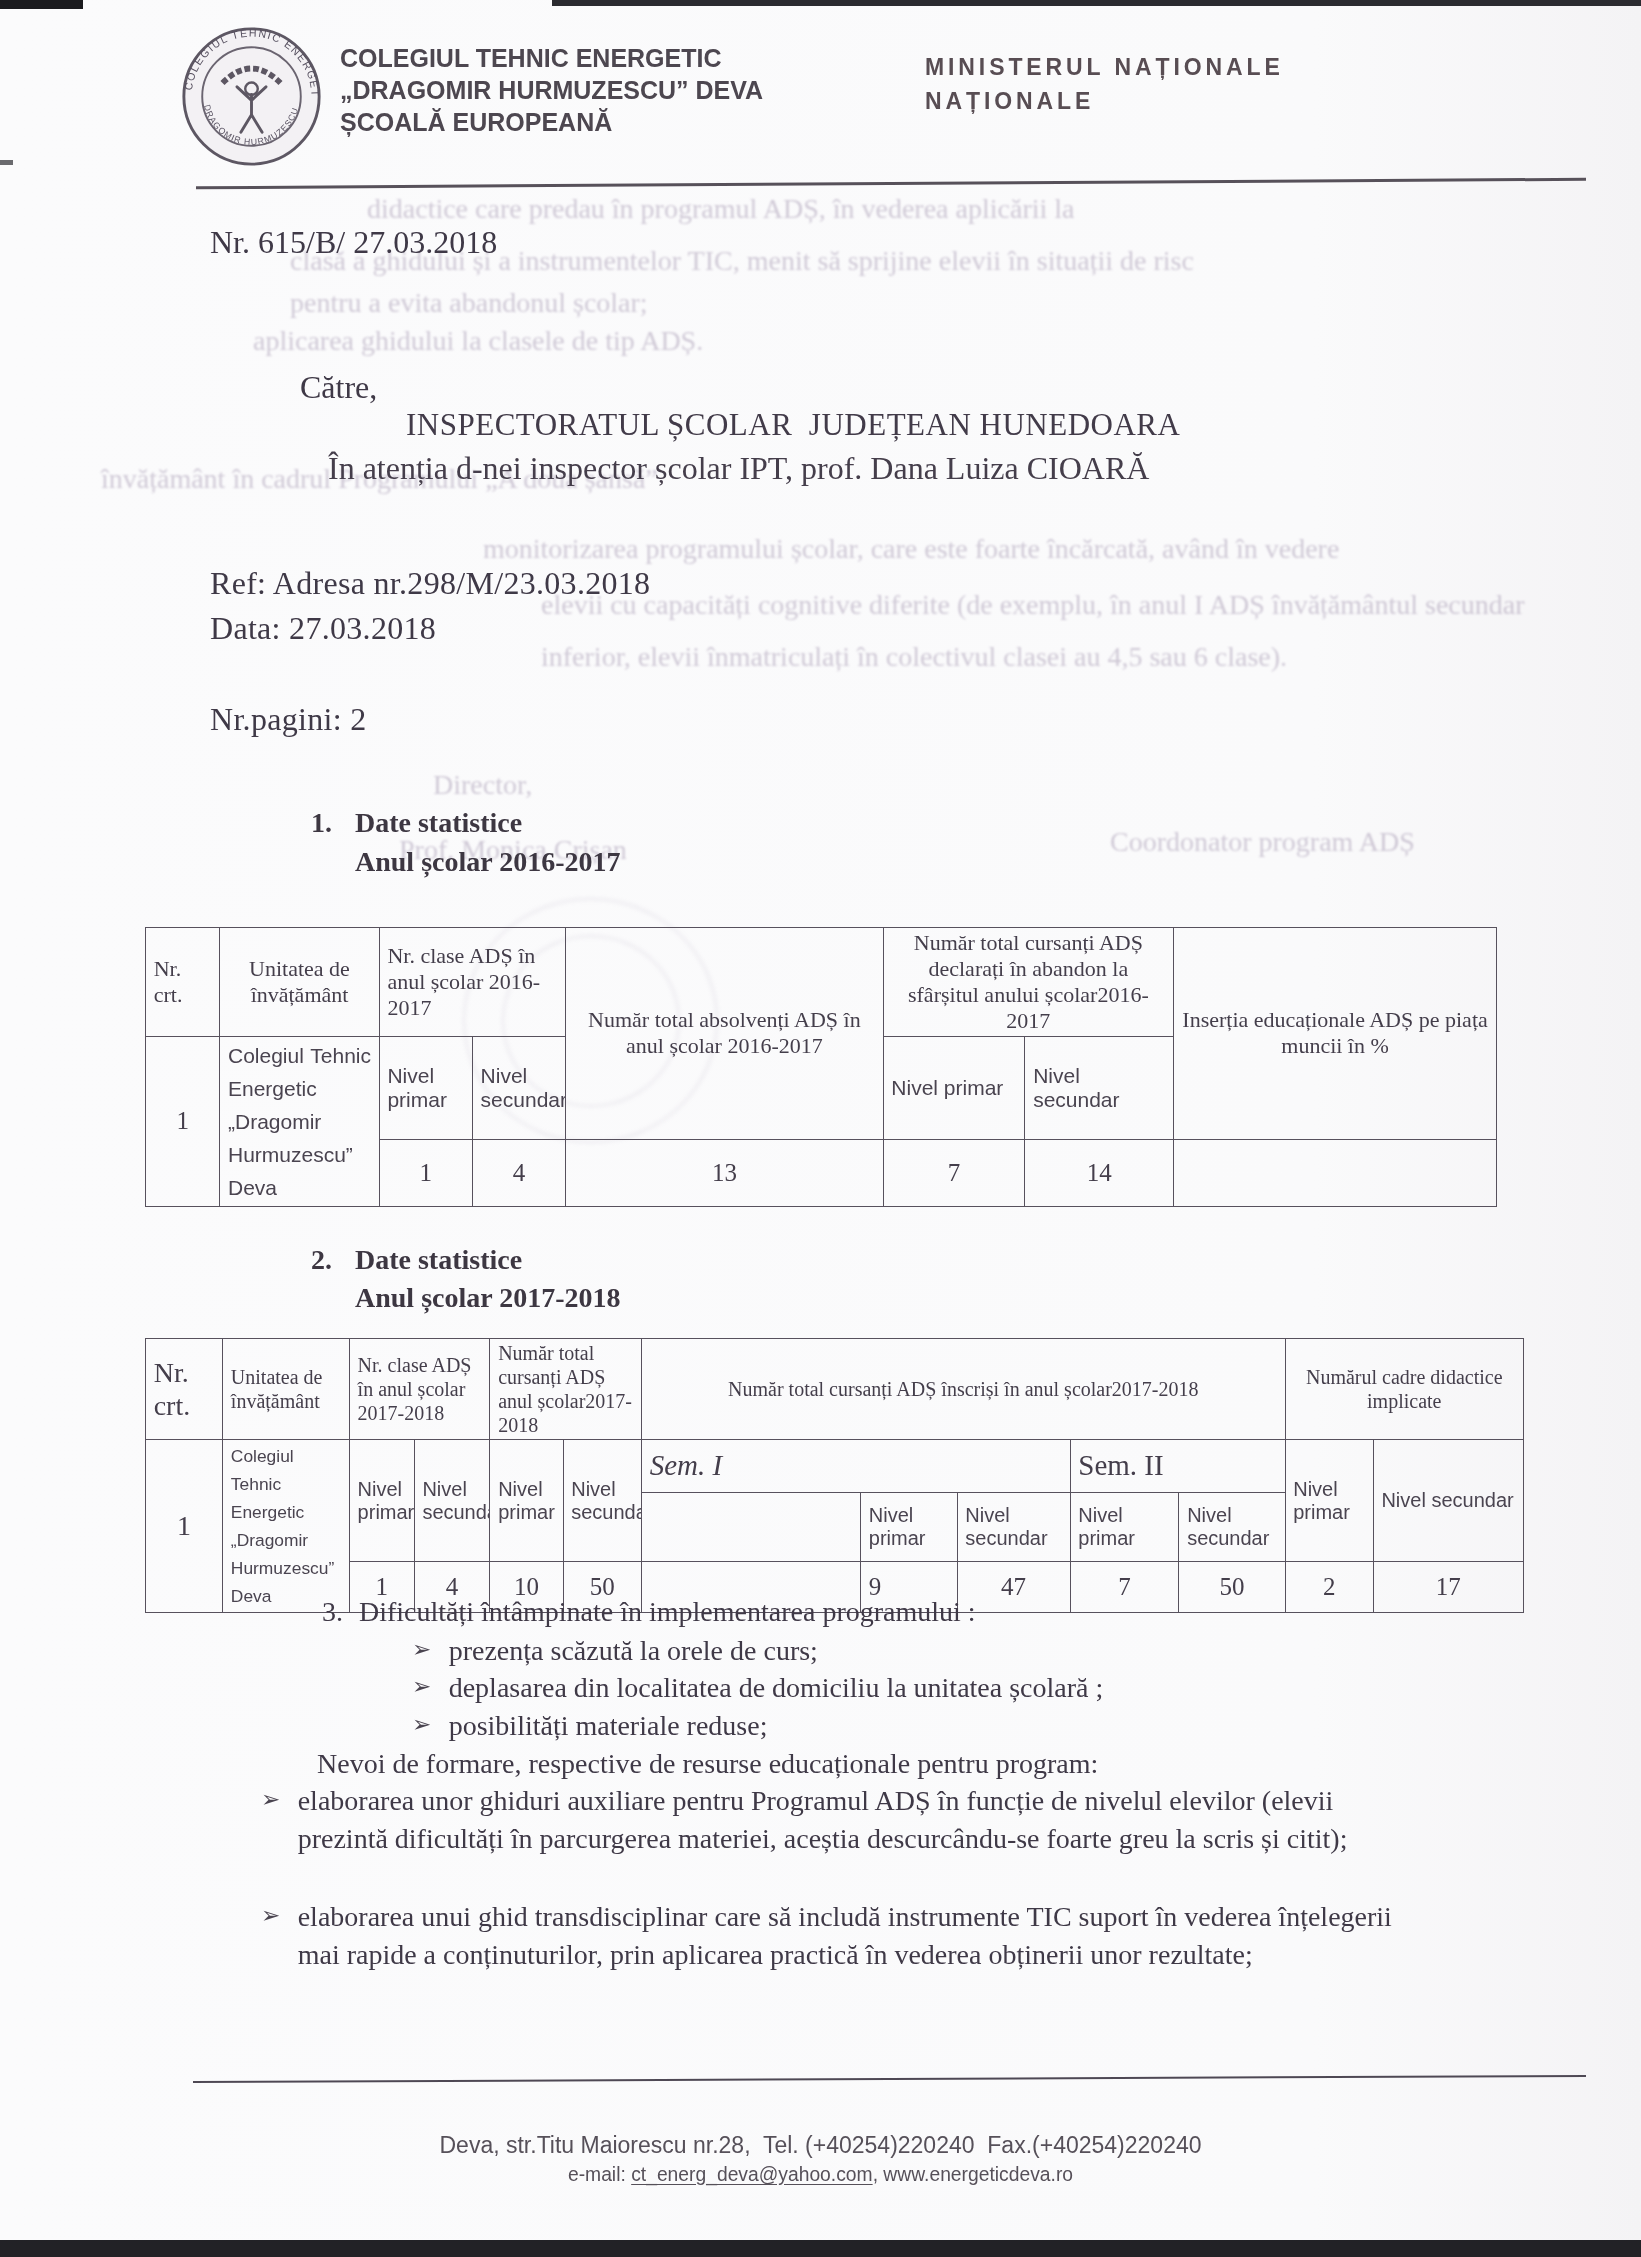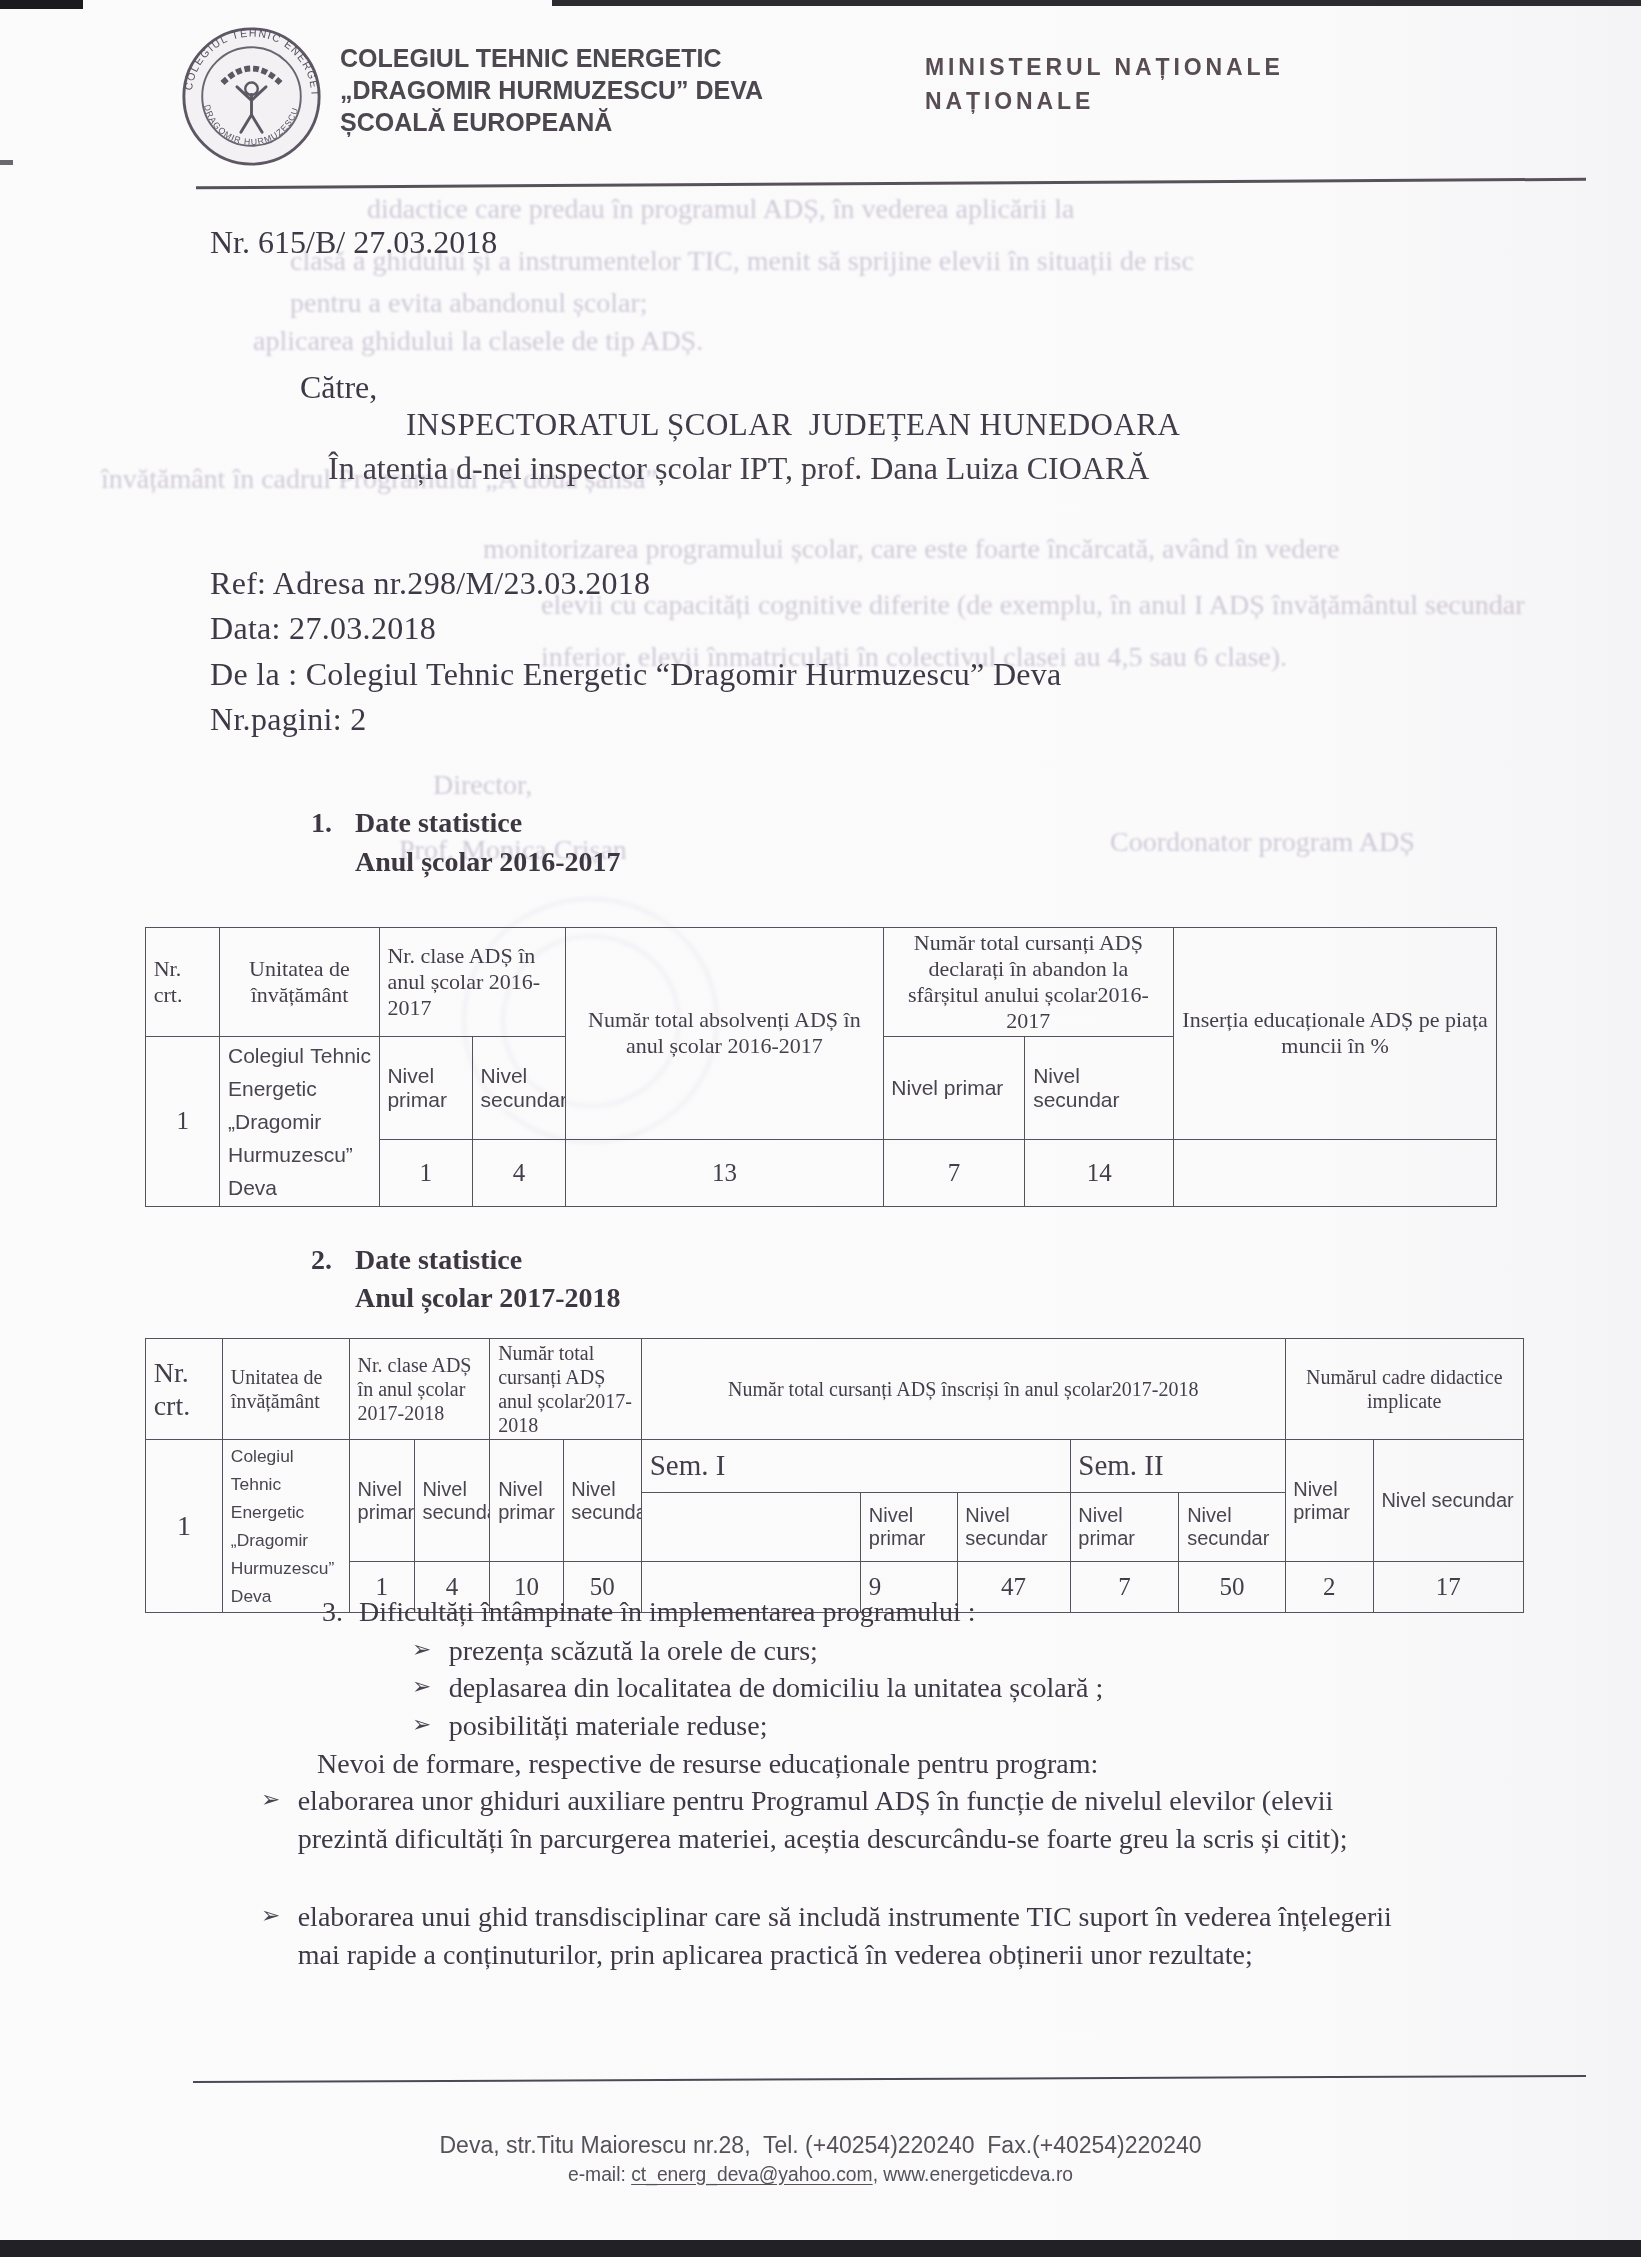--- a/index.html
+++ b/index.html
@@ -53,21 +53,21 @@
   .sub{font-family:"Liberation Sans",sans-serif;font-weight:bold;font-size:21px;text-align:left;vertical-align:top;padding-top:5.8px;color:#4a4450;}
   .t2 .sub{font-size:20px;}
   .unit{font-family:"Liberation Sans",sans-serif;font-weight:bold;text-align:justify;vertical-align:top;color:#4a4450;padding:5.8px;}
   .t1 .unit{font-size:21px;line-height:33px;}
   .t2 .unit{font-size:17.4px;line-height:28px;text-align:left;}
   .val{font-size:25px;text-align:center;}
   .ac{text-align:center;} .al{text-align:left;} .top{vertical-align:top;padding-top:5.8px;}
   .bigth{font-size:28px;line-height:33px;}
   .narrow{padding-left:68px;padding-right:68px;}
   .sem{font-size:29px;text-align:left;vertical-align:middle;}
-  .sem1pad{padding-left:234px;}
+  .sem1pad{padding-left:234px;font-style:italic;}
   .sem2pad{padding-left:11.6px;}
   .valleft{text-align:left;padding-left:9.7px;}
 
   
   .s3{font-size:28px;line-height:38px;}
   .bullet-row{display:flex;gap:17.4px;}
   .arrow{font-family:"DejaVu Sans",sans-serif;font-size:23px;color:#4a4450;line-height:35px;}
   .needs-text{width:1130px;}
 
   
@@ -135,21 +135,20 @@
   <div class="abs rule1"></div>
 
   <div class="abs doc-number serif">Nr. 615/B/ 27.03.2018</div>
 
   <div class="abs salutation serif">Către,</div>
   <div class="abs recipient1 serif pre">INSPECTORATUL ȘCOLAR  JUDEȚEAN HUNEDOARA</div>
   <div class="abs recipient2 serif">În atenția d-nei inspector școlar IPT, prof. Dana Luiza CIOARĂ</div>
 
   <div class="abs ref serif" style="top:565px">Ref: Adresa nr.298/M/23.03.2018</div>
   <div class="abs ref serif" style="top:610px">Data: 27.03.2018</div>
-  <div class="abs ref serif" style="top:656px">De la : Colegiul Tehnic Energetic “Dragomir Hurmuzescu” Deva</div>
   <div class="abs ref serif" style="top:701px">Nr.pagini: 2</div>
 
   <div class="abs sec-num serif" style="left:311px;top:807px">1.</div>
   <div class="abs sec-title serif" style="left:355px;top:807px">Date statistice</div>
   <div class="abs sec-title serif" style="left:355px;top:846px">Anul școlar 2016-2017</div>
 
   <table class="doc-table t1">
     <colgroup>
       <col style="width:5.5%">
         <col style="width:11.8%">

